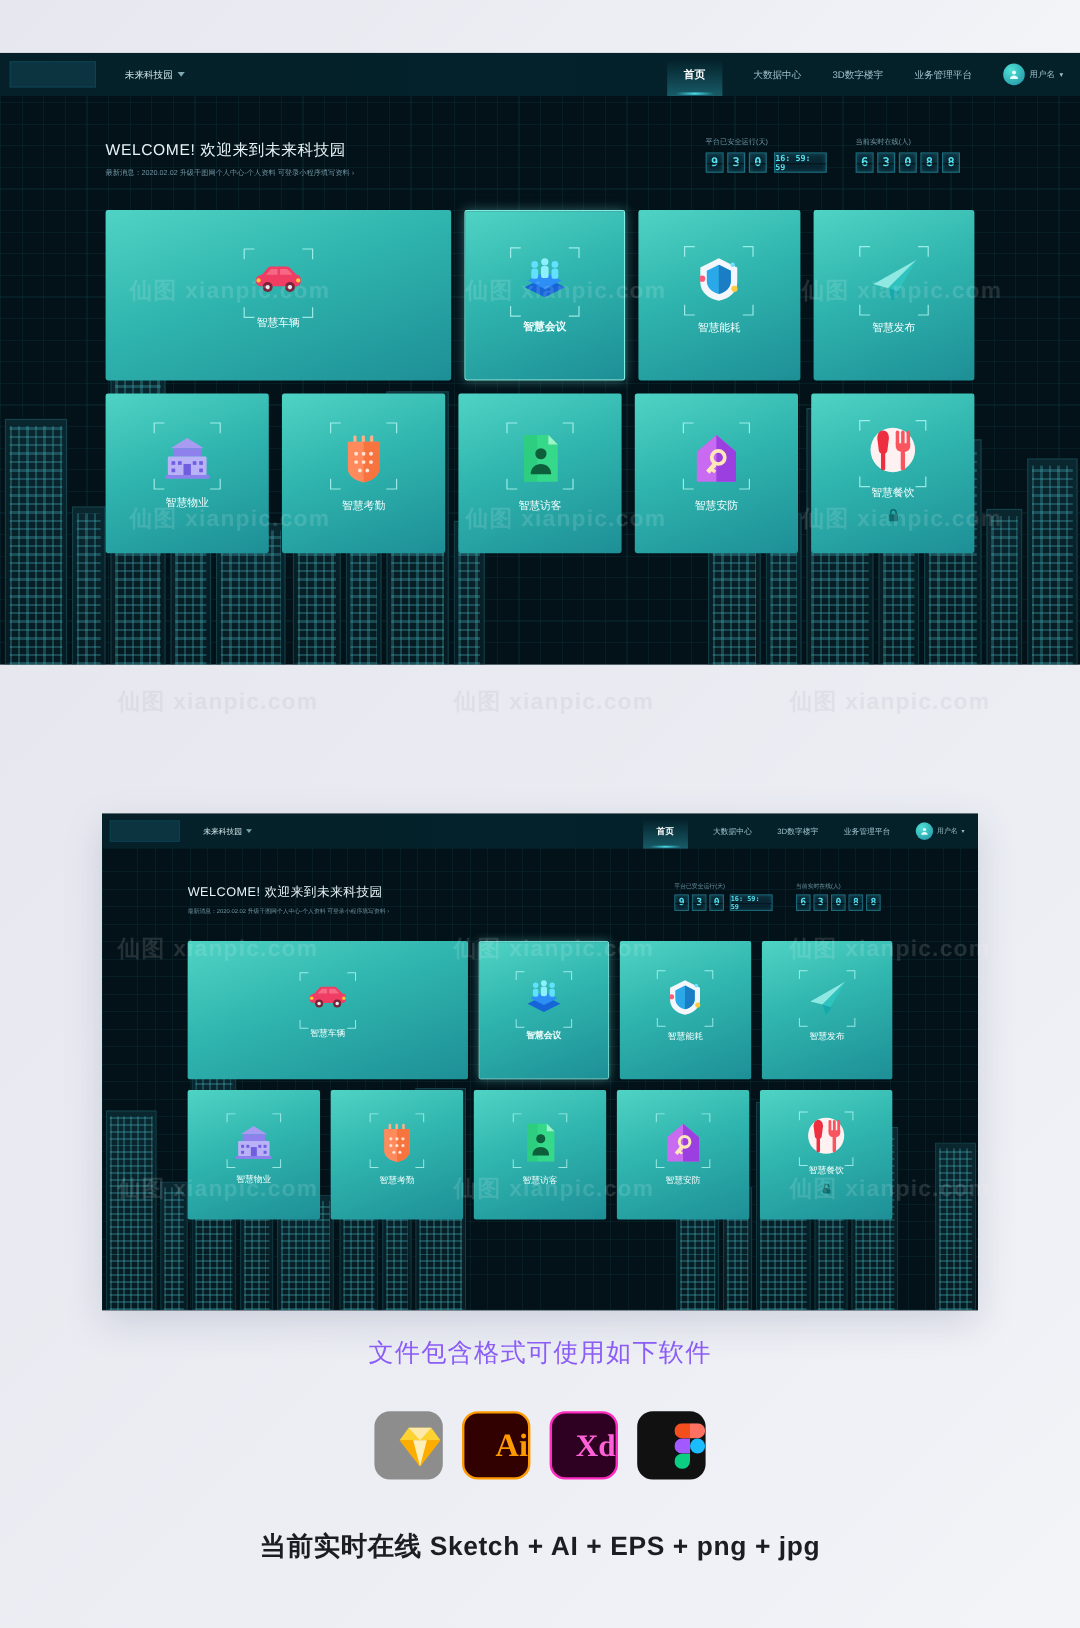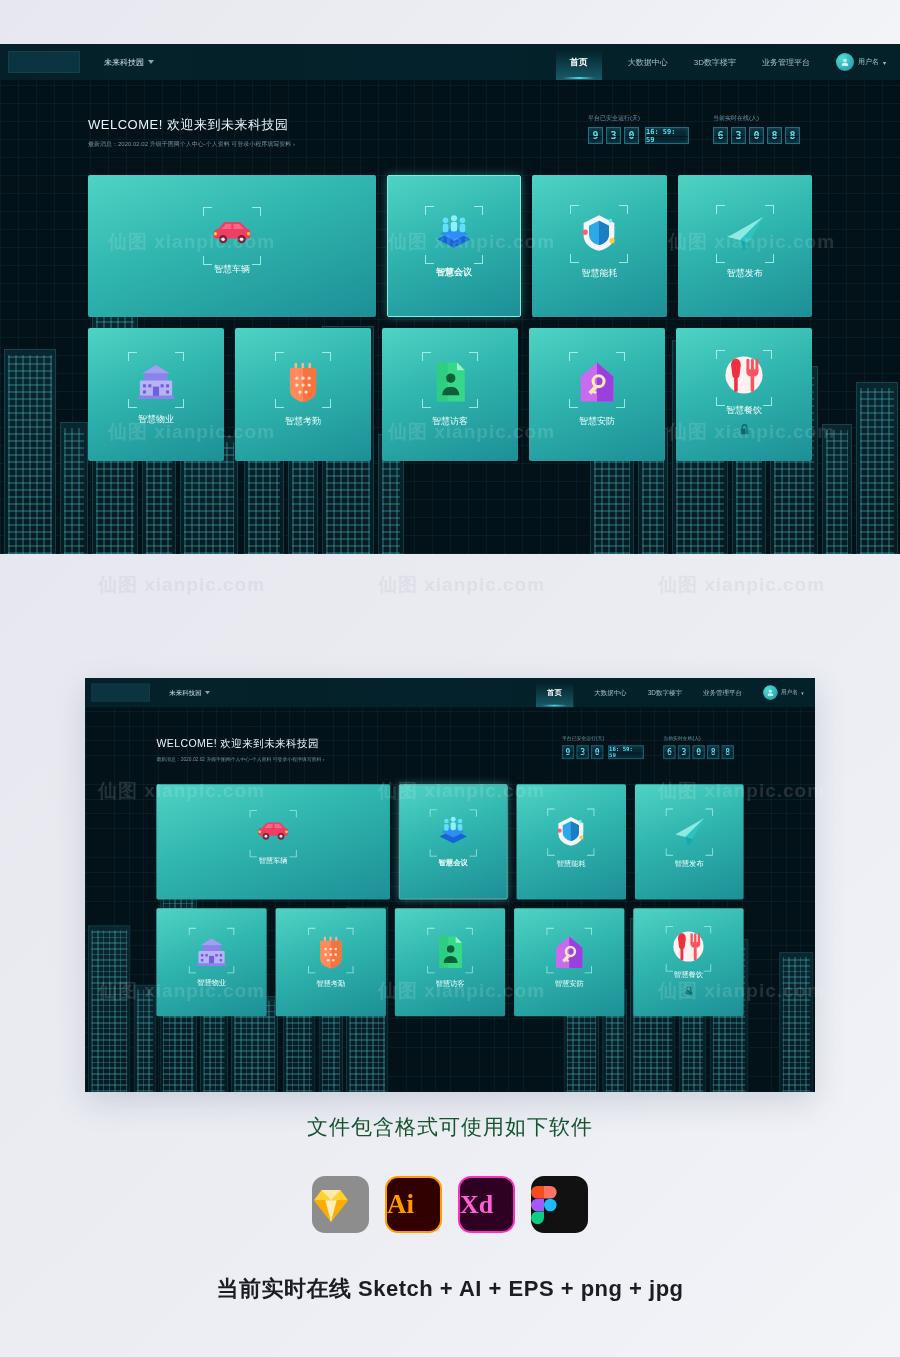--- a/index.html
+++ b/index.html
@@ -96,23 +96,23 @@
   .wm{ position:absolute; color:rgba(255,255,255,.13); white-space:nowrap;
        font-weight:bold; pointer-events:none; z-index:7; letter-spacing:1px; }
   .wm.dark{ color:rgba(130,130,150,.11); }
 
   
   .band{ position:absolute; left:0; width:900px;
          background:linear-gradient(135deg,#e7e8ef 0%,#eceef4 60%,#f3f4f8 100%); }
   .shot{ position:absolute; box-shadow:0 10px 30px rgba(60,70,110,.18); }
 
   
-  .fhead{ position:absolute; width:100%; text-align:center; color:#14532d; }
+  .fhead{ position:absolute; width:100%; text-align:center; color:#8b5cf6; }
   .icons{ position:absolute; display:flex; justify-content:center; width:100%; }
-  .appicon{ border-radius:13px; display:flex; align-items:center; justify-content:flex-start;
+  .appicon{ border-radius:13px; display:flex; align-items:center; justify-content:flex-end;
             font-weight:bold; position:relative; overflow:hidden; }
   .ftext{ position:absolute; width:100%; text-align:center; color:#1c1c22; font-weight:bold; }
 </style>
 </head>
 <body>
 
 <div class="dash" style="position:absolute;left:0;top:44px;width:900px;height:510px;">
   <div class="grid-bg"></div>
 
   <div style="position:absolute;left:0;bottom:0;width:900px;height:320px;">

